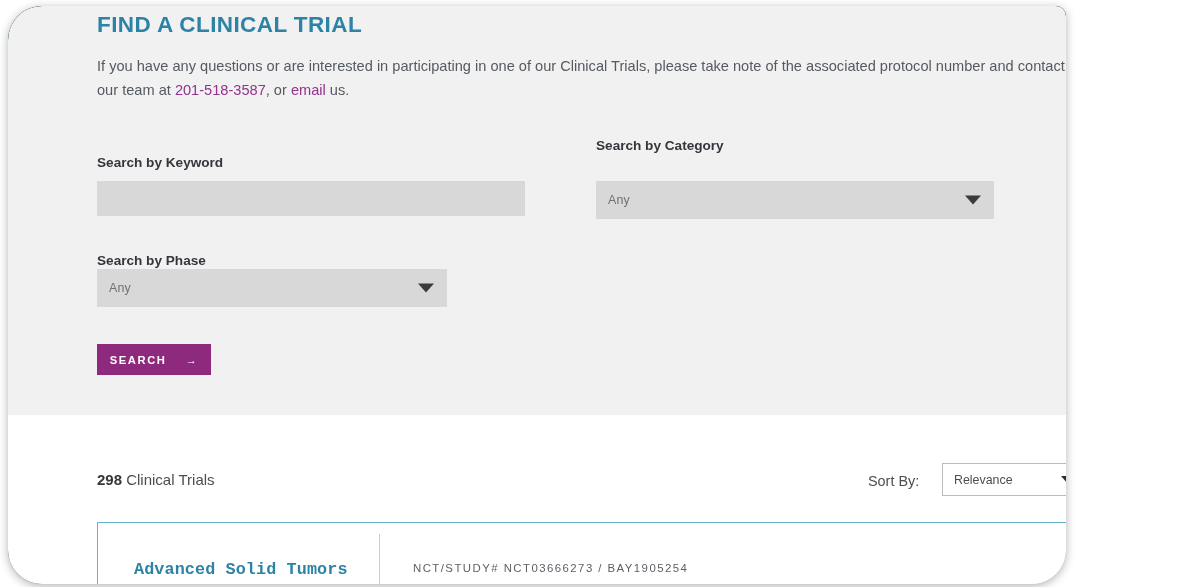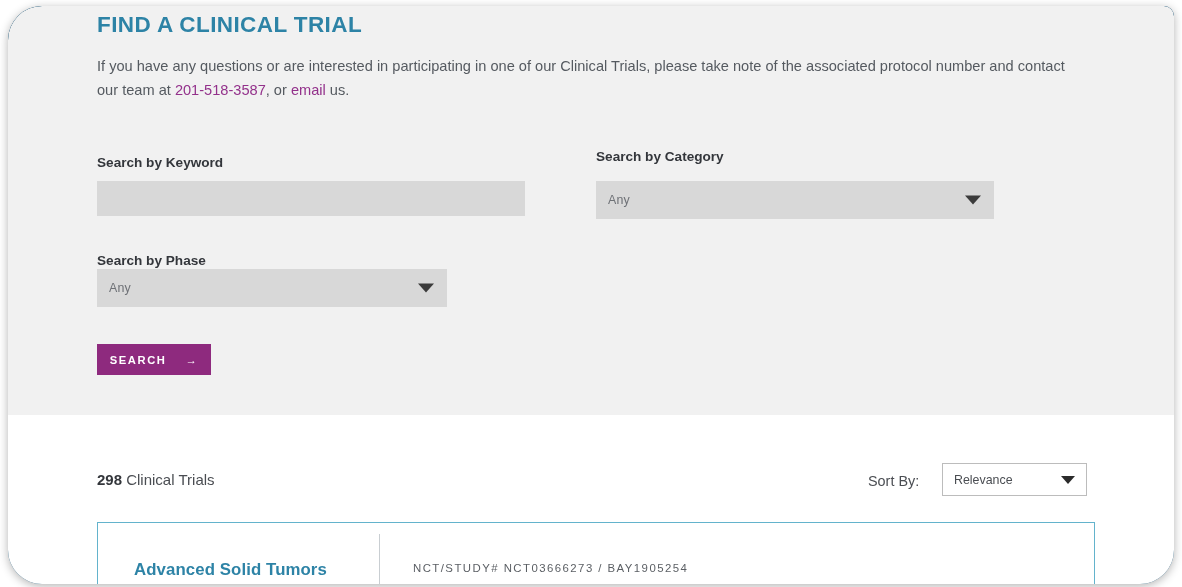--- a/index.html
+++ b/index.html
@@ -13,21 +13,21 @@
     overflow: hidden;
     font-family: "Liberation Sans", sans-serif;
     -webkit-font-smoothing: antialiased;
   }
 
   
   .page-card {
     position: absolute;
     left: 8px;
     top: 6px;
-    width: 1166px;
+    width: 1058px;
     height: 578px;
     background: #0c4a6e;
     border-radius: 34px 10px 34px 34px;
     box-shadow: 0 2px 10px rgba(0,0,0,0.30);
     overflow: hidden;
   }
 
   
   .hero {
     position: absolute;
@@ -106,21 +106,21 @@
     border-left: 8px solid transparent;
     border-right: 8px solid transparent;
     border-top: 9px solid #3b3b3b;
   }
 
   
   #kw-label { left: 89px; top: 148.5px; }
   #kw-input { left: 89px; top: 175px; width: 428px; height: 35px; }
 
   
-  #cat-label { left: 588px; top: 143px; }
+  #cat-label { left: 588px; top: 132px; }
   #cat-select { left: 588px; top: 175px; width: 398px; height: 38px; }
 
   
   #phase-label { left: 89px; top: 237px; margin-top: 10px; }
   #phase-select { left: 89px; top: 263px; width: 350px; height: 38px; }
 
   
   .search-btn {
     position: absolute;
     left: 89px;
@@ -215,20 +215,21 @@
     background: #c9ced2;
   }
   .trial-title {
     position: absolute;
     left: 36px;
     top: 37px;
     font-size: 16.8px;
     font-weight: bold;
     color: #2d83a6;
     letter-spacing: 0.1px;
+    font-family: Liberation Mono, monospace;
   }
   .trial-subline {
     position: absolute;
     left: 36px;
     top: 62px;
     font-size: 13px;
     color: #55585c;
   }
   .trial-nct {
     position: absolute;

